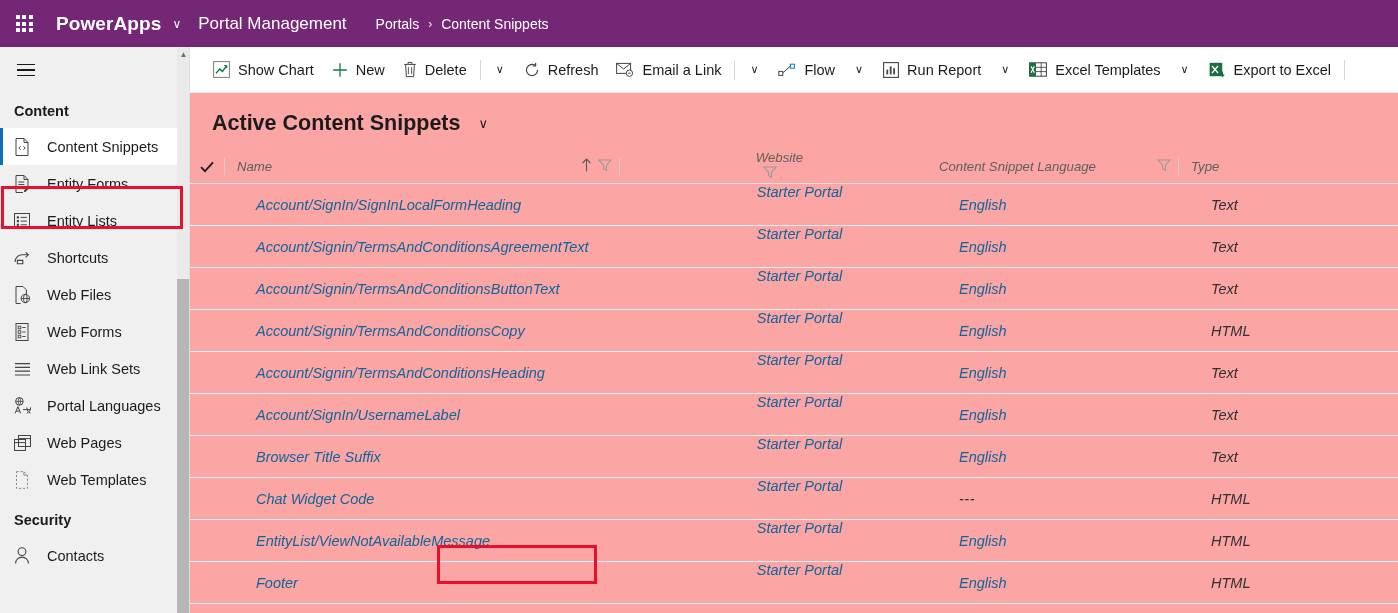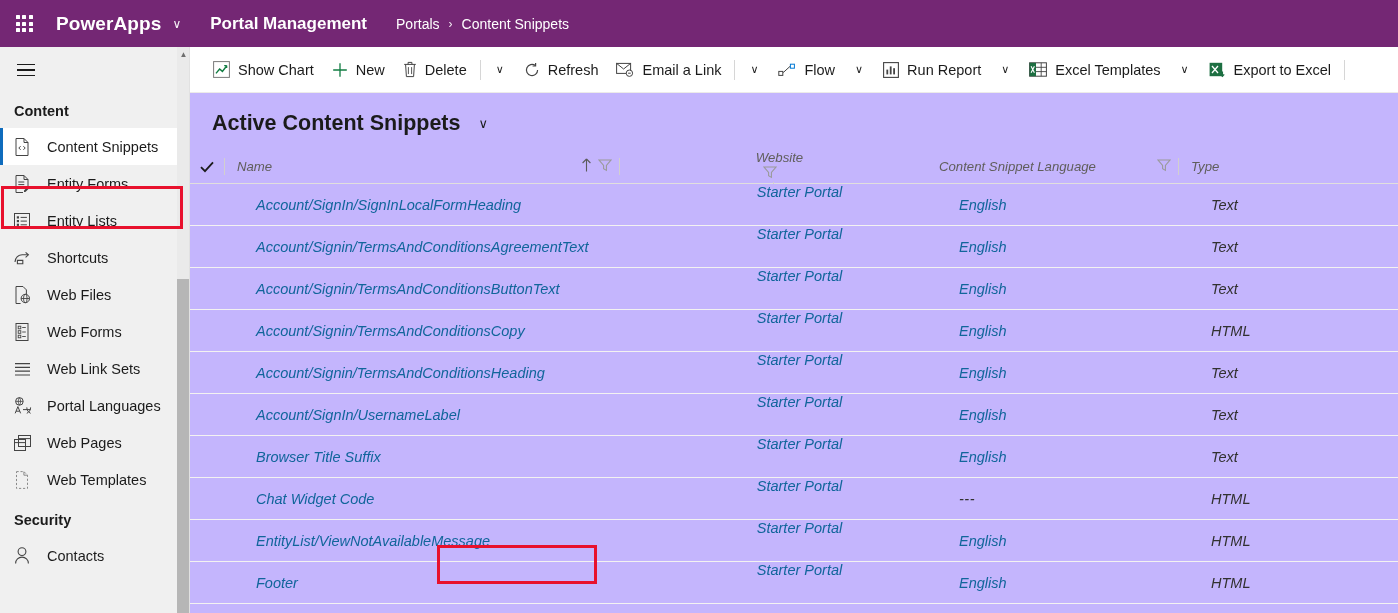--- a/index.html
+++ b/index.html
@@ -29,21 +29,21 @@
     grid-template-rows: repeat(3, 4px);
     gap: 2.5px;
   }
   .waffle-grid i { background: #ffffff; border-radius: 0.5px; display: block; }
   .brand {
     font-size: 19px; font-weight: bold; letter-spacing: .1px;
     margin-left: 8px; cursor: pointer;
   }
   .brand-chev { margin-left: 11px; font-size: 12px; opacity: .95; cursor: pointer; display:inline-block; }
   .app-name {
-    font-size: 17px; margin-left: 29px; font-weight: bold; cursor: pointer;
+    font-size: 17px; margin-left: 17px; font-weight: normal; cursor: pointer;
   }
   .crumbs { display: flex; align-items: center; margin-left: 29px; font-size: 14px; }
   .crumbs .c-sep { margin: 0 9px; font-size: 12px; opacity: .9; }
   .crumb { cursor: pointer; }
 
   
   .shell { display: flex; height: 566px; width: 100%; }
 
   
   .sidebar {
@@ -98,21 +98,21 @@
     width: 13px; height: 14px; display: flex; align-items: center; justify-content: center;
     font-size: 8px; color: #6e6e6e; cursor: pointer;
   }
   .sb-thumb {
     position: absolute; left: 0; top: 232px; width: 13px; height: 334px;
     background: #b6b6b6; cursor: pointer;
   }
   .sb-divider { position:absolute; right:0; top:0; width:1px; height:566px; background:#e1e1e1; }
 
   
-  .main { flex: 1; background: #c4b5fd; position: relative; overflow: hidden; }
+  .main { flex: 1; background: #fca5a5; position: relative; overflow: hidden; }
 
   .cmdbar {
     height: 46px; display: flex; align-items: center;
     padding-left: 14px; border-bottom: 1px solid #edebe9;
     background: #ffffff; white-space: nowrap;
   }
   .cmd {
     display: flex; align-items: center; height: 46px;
     padding: 0 9px; font-size: 14.5px; color: #1b1b1b; cursor: pointer;
   }

